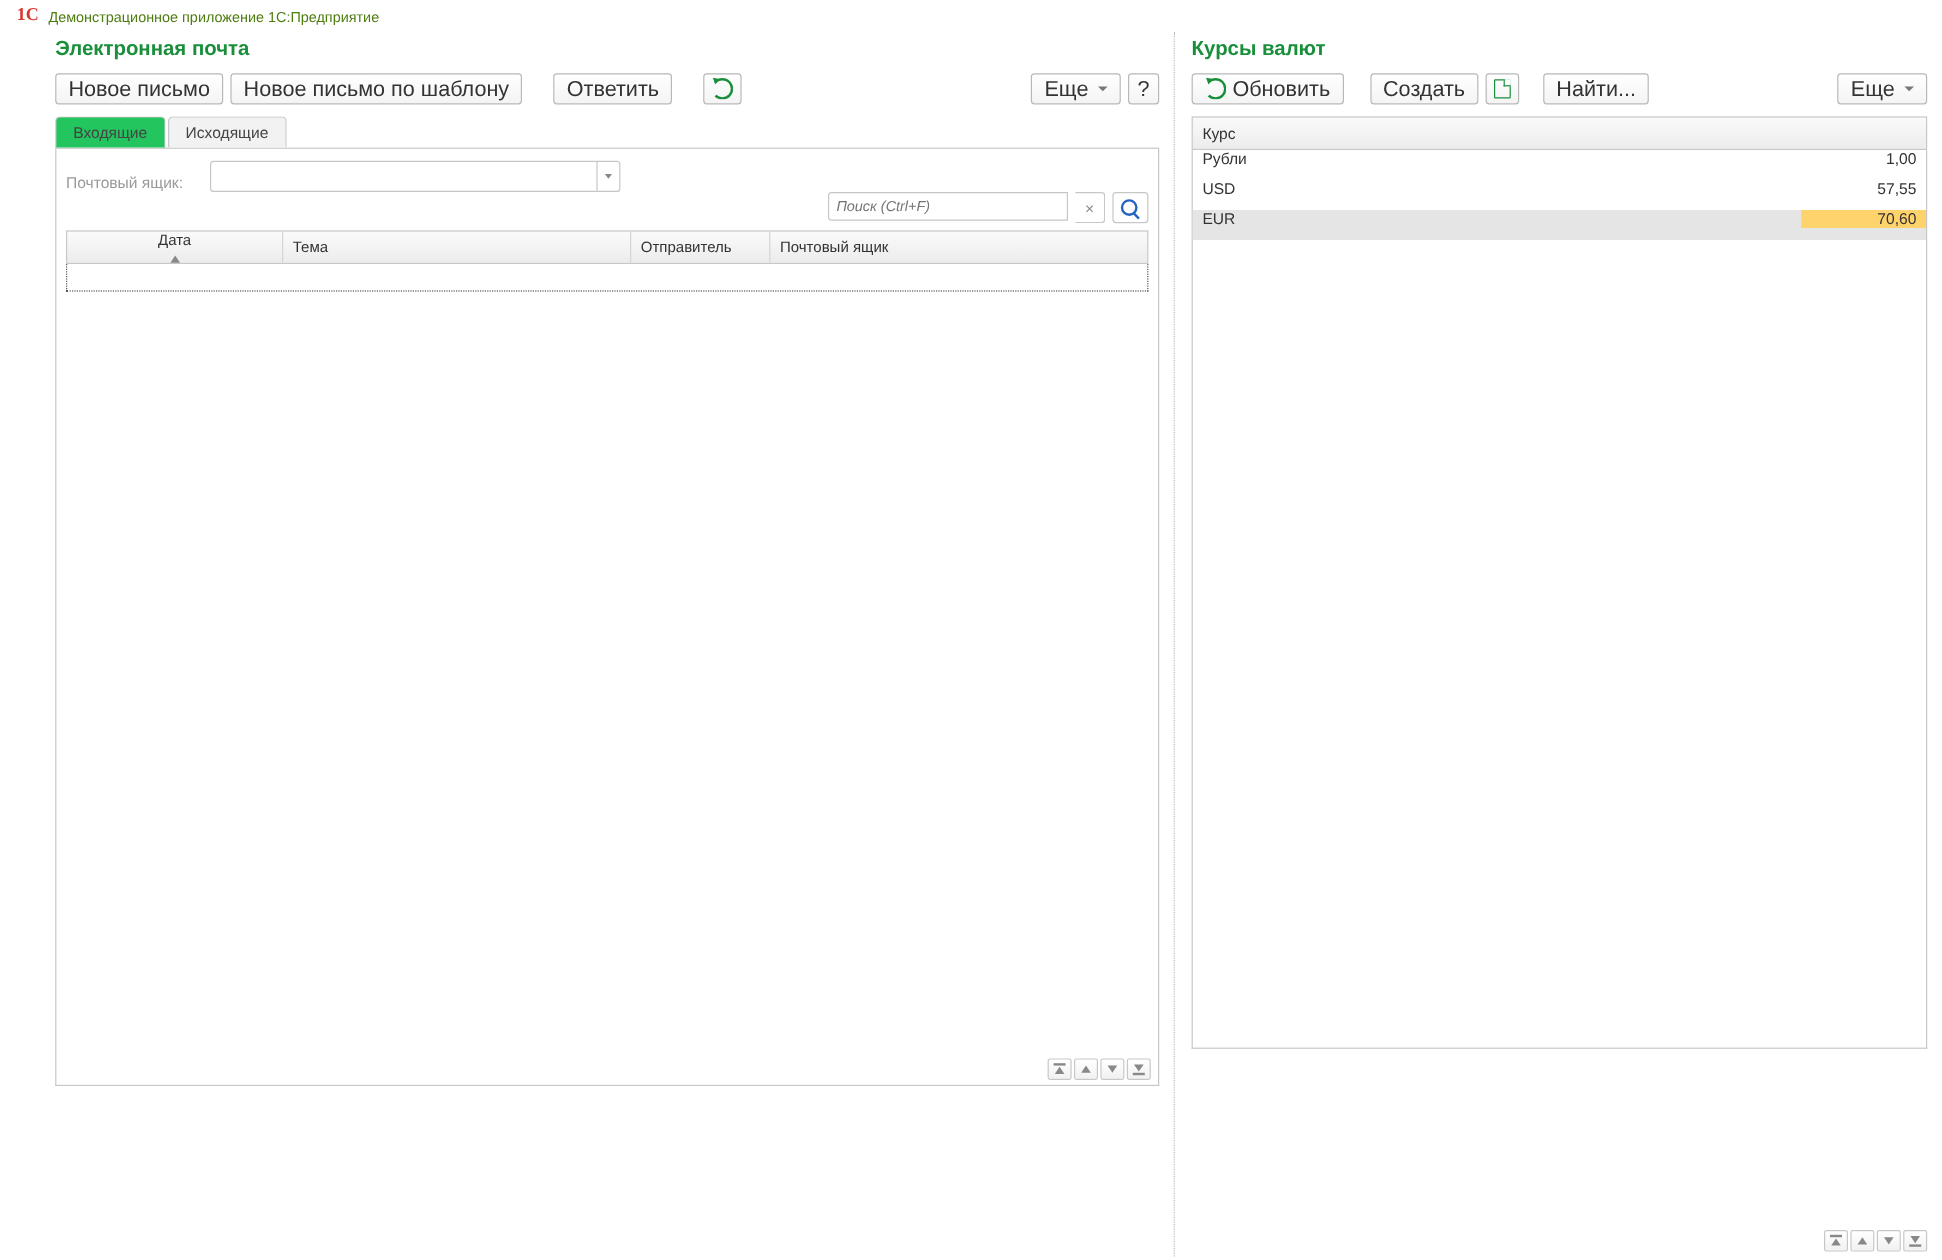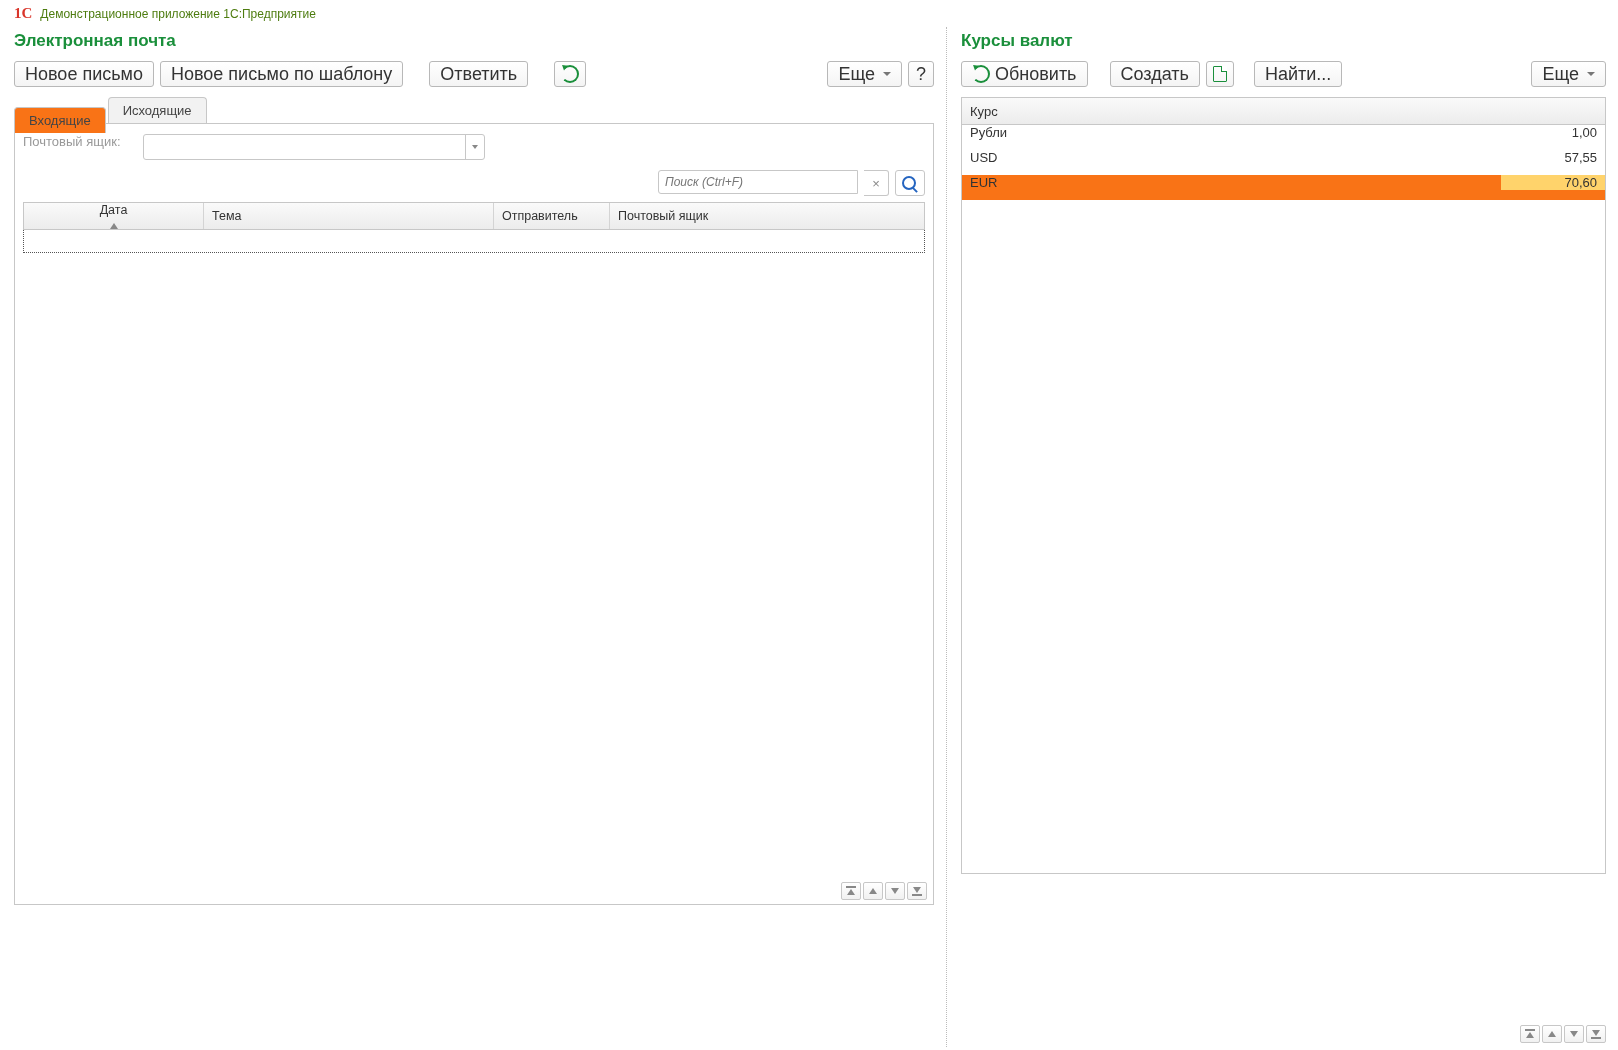--- a/index.html
+++ b/index.html
@@ -26,20 +26,21 @@
     font-family: Georgia, serif;
     line-height: 1;
   }
   .app-title {
     color: #4d7c0f;
     font-size: 12px;
   }
   .main-wrap {
     display: flex;
     height: calc(100% - 30px);
+    padding-left: 32px;
   }
   .panel-left {
     width: 920px;
     padding: 0 12px 0 14px;
     position: relative;
   }
   .panel-right {
     flex: 1;
     padding: 0 12px 0 14px;
     border-left: 1px dotted #bbb;
@@ -90,36 +91,35 @@
     border-bottom: none;
     background: #f2f2f2;
     color: #444;
     border-top-left-radius: 4px;
     border-top-right-radius: 4px;
     margin-right: 2px;
     cursor: pointer;
     font-size: 13px;
   }
   .tab.active {
-    background: #f97316;
+    background: #22c55e;
     position: relative;
-    top: 10px;
+    top: 0;
   }
   .email-body {
     border: 1px solid #c7c7c7;
     border-top: none;
     padding: 10px 8px 8px 8px;
     height: 762px;
     position: relative;
   }
   .mailbox-row {
     display: flex;
-    align-items: flex-start;
+    align-items: flex-end;
     gap: 22px;
-    margin-bottom: 10px;
   }
   .mailbox-row label {
     color: #999;
     font-size: 13px;
   }
   .mailbox-select {
     width: 340px;
     height: 24px;
     border: 1px solid #c7c7c7;
     border-radius: 3px;
@@ -234,21 +234,21 @@
     height: 748px;
   }
   .rate-row {
     display:flex;
     height:25px;
     align-items:flex-start;
     font-size:13px;
   }
   .rate-row .rc-cur { flex:1; padding:0 8px; }
   .rate-row .rc-val { width:88px; padding:0 8px; text-align:right; }
-  .rate-row.selected { background:#f97316; }
+  .rate-row.selected { background:#e5e5e5; }
   .rate-row.selected .rc-val { background:#ffd36b; }
   .icon-refresh {
     display:inline-block;
     width:14px;height:14px;
     border:2px solid #1a8f3b;
     border-left-color:transparent;
     border-radius:50%;
     position:relative;
   }
   .icon-refresh::after {

